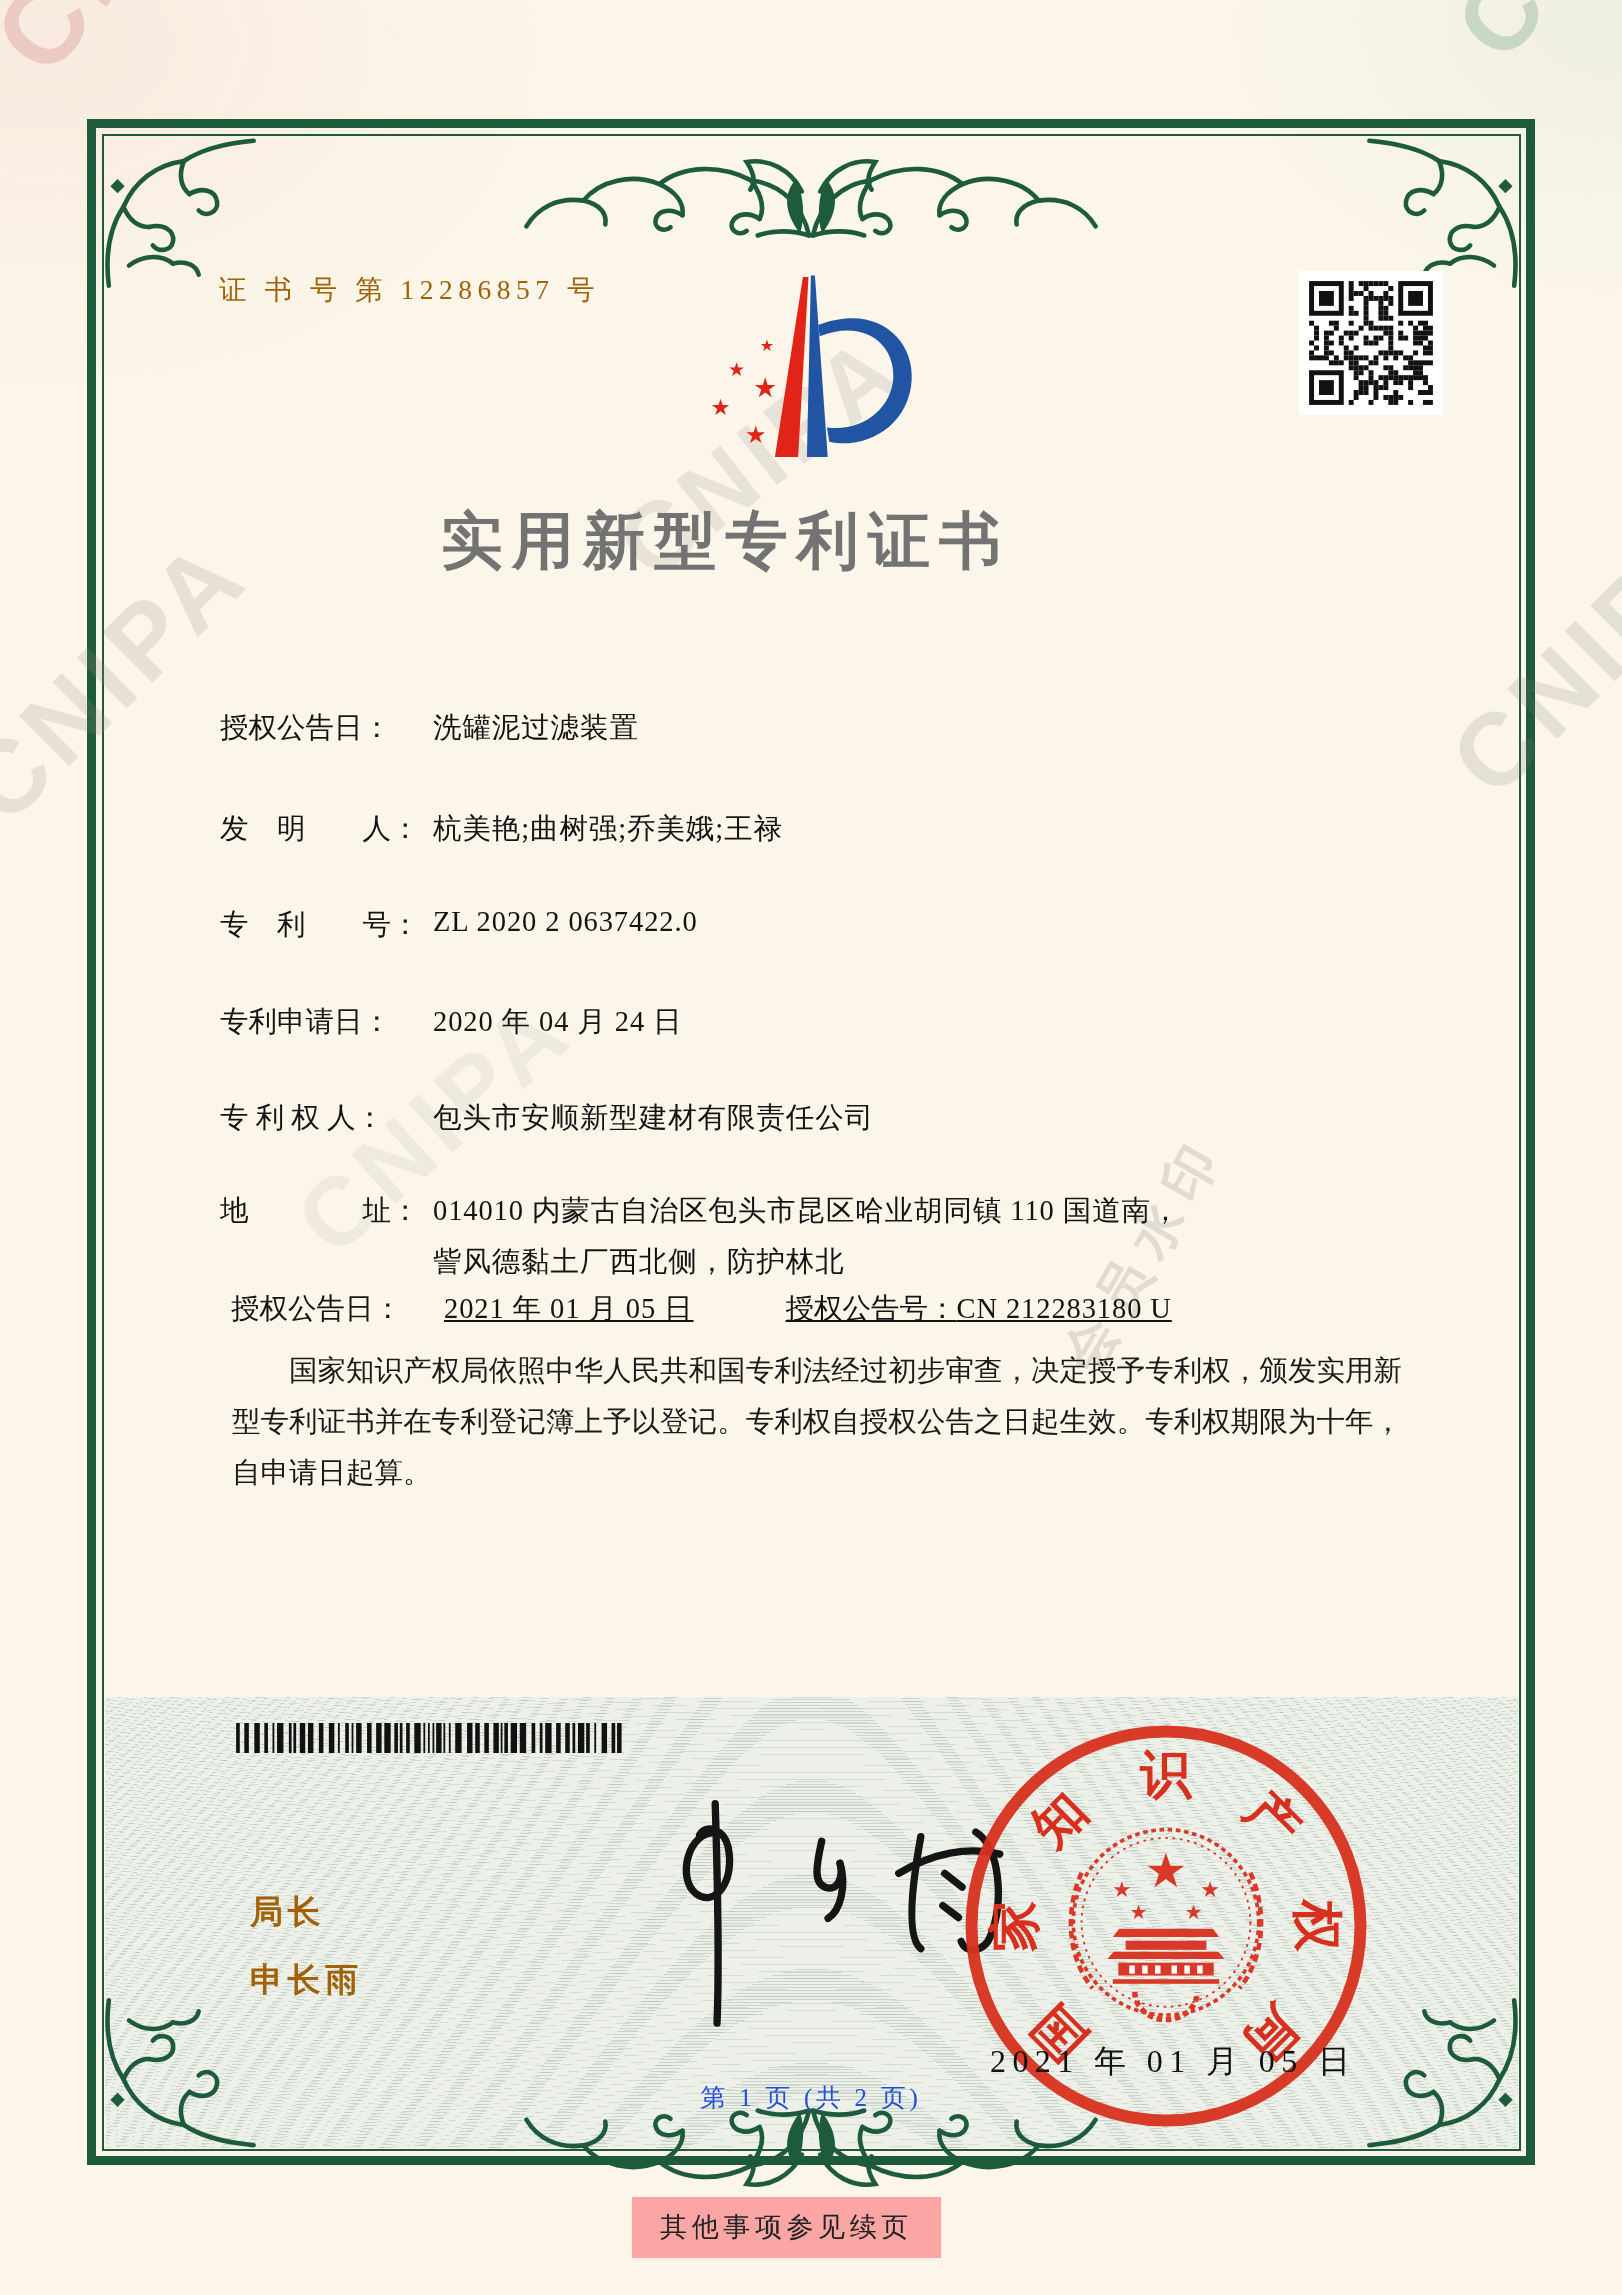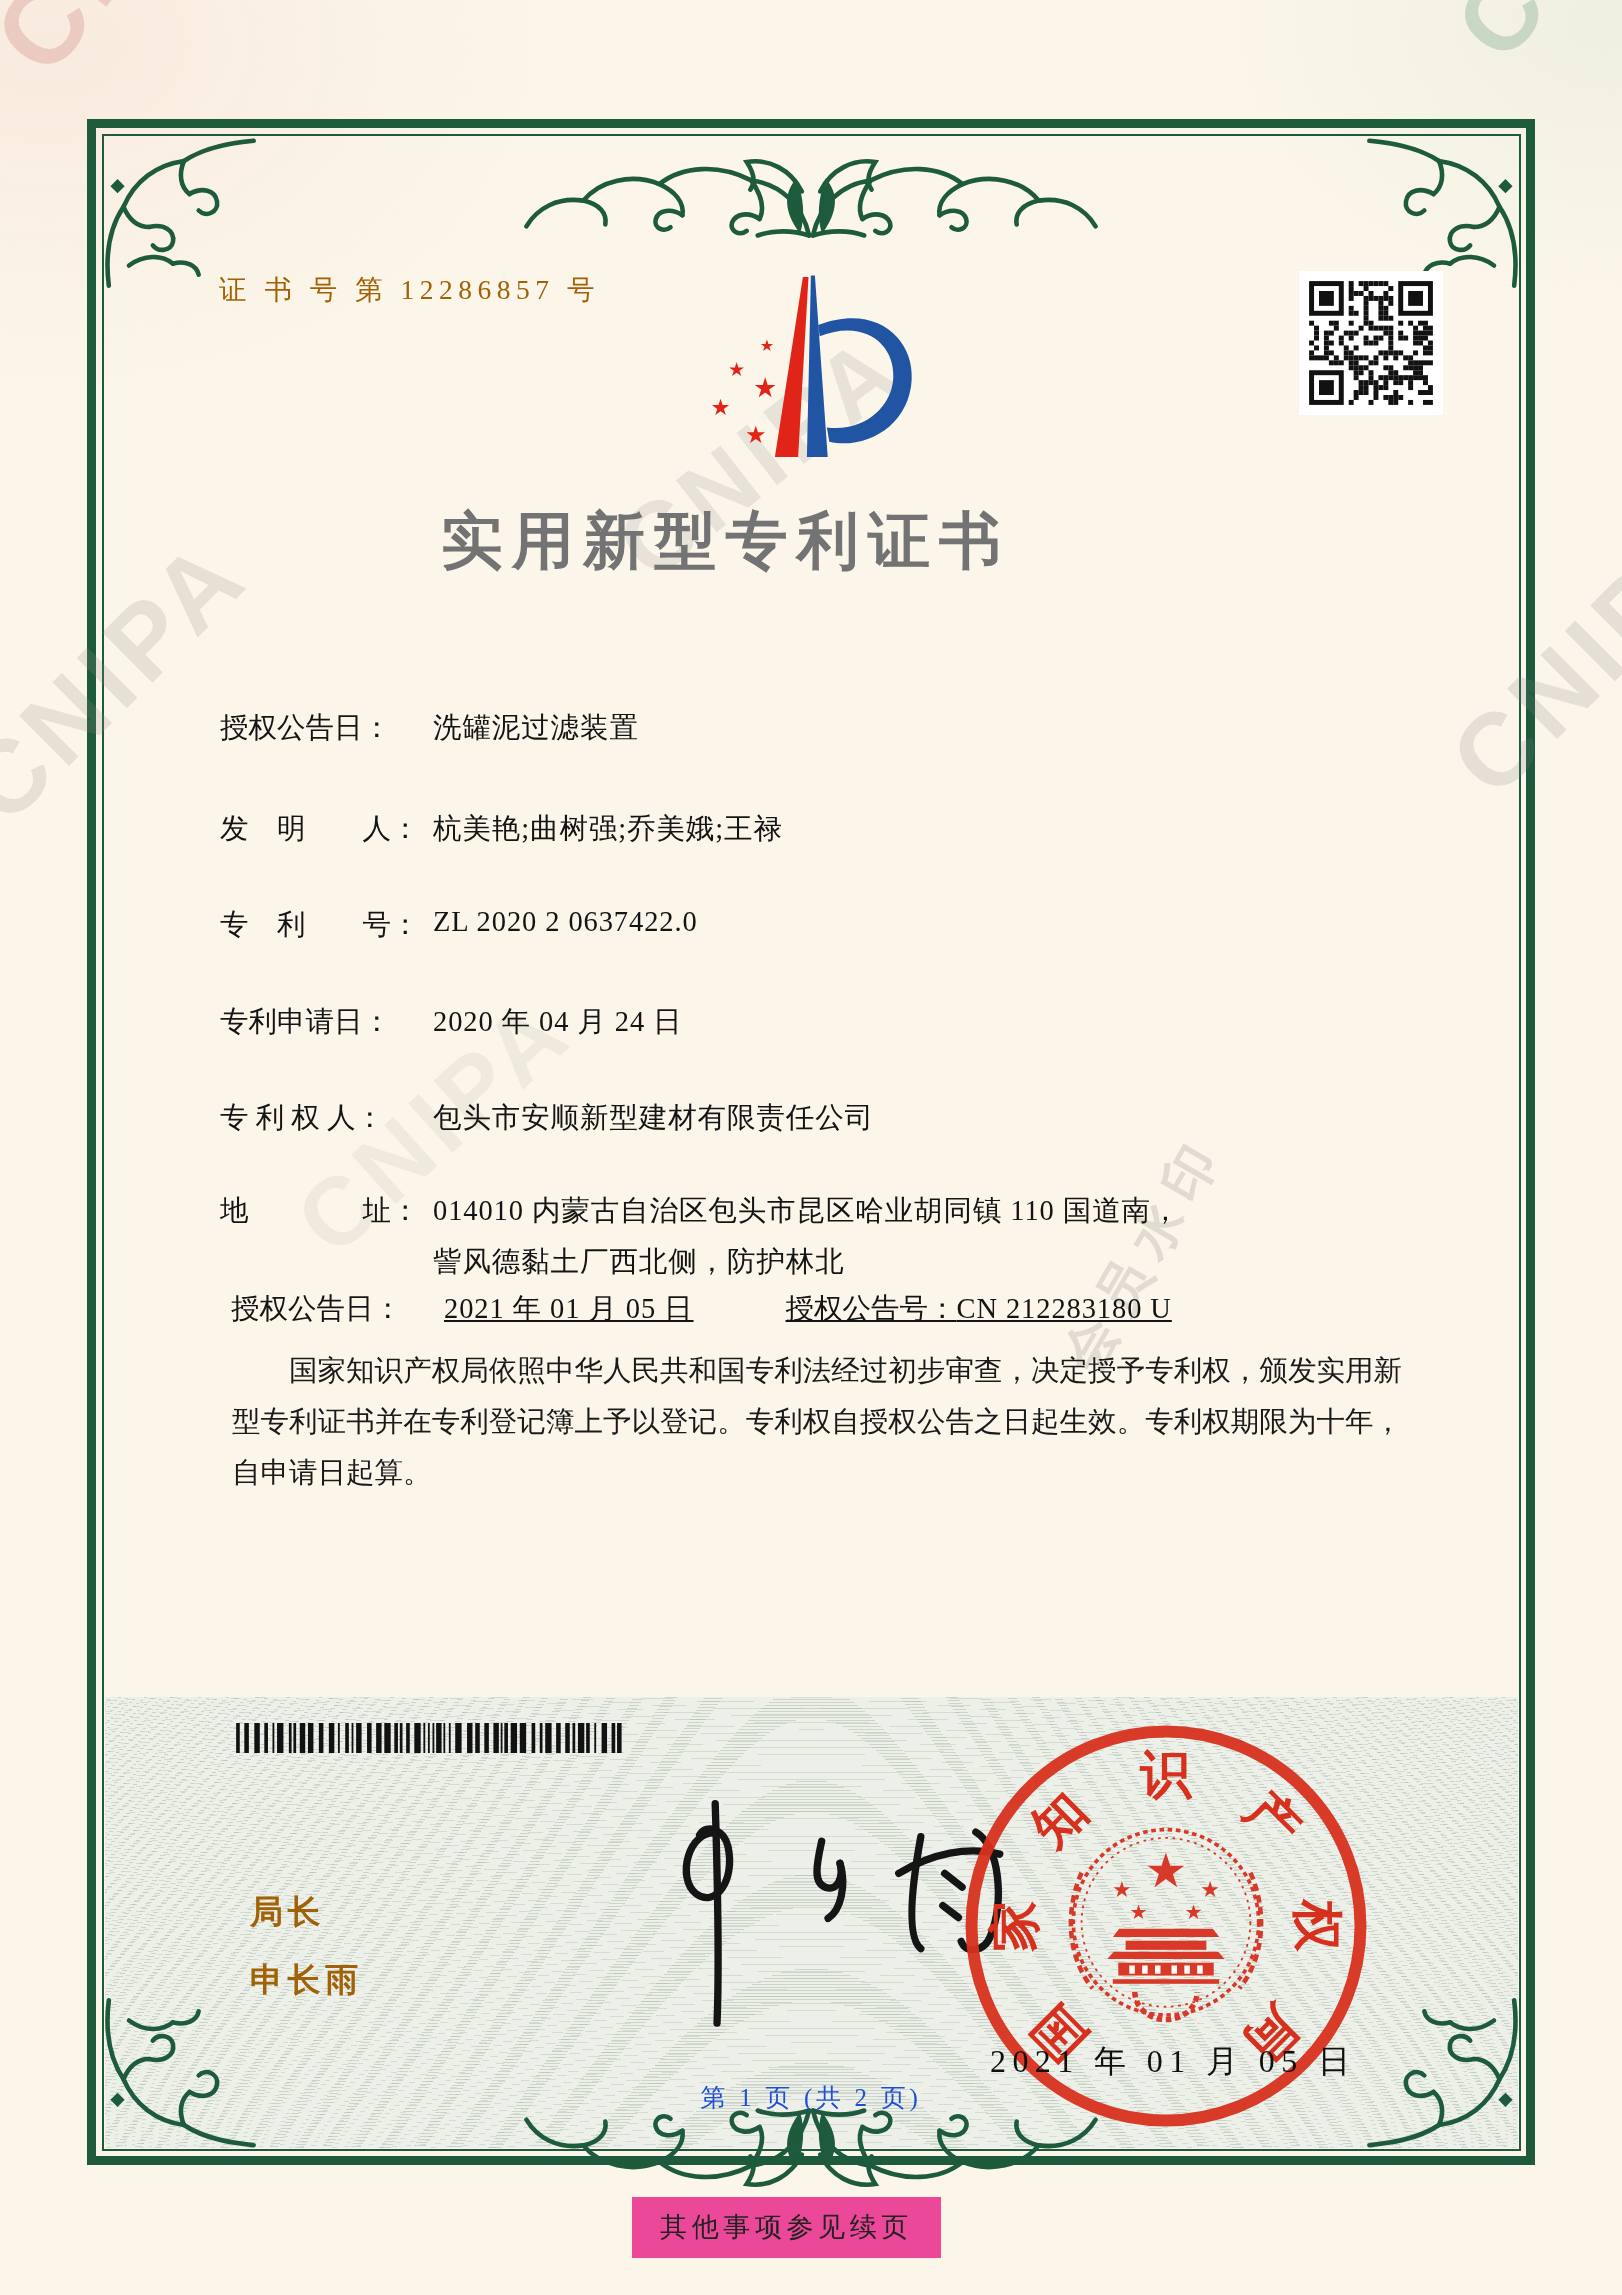--- a/index.html
+++ b/index.html
@@ -62,21 +62,21 @@
   .sig-box{position:absolute;left:579px;top:1789px;width:478px;height:257px;}
   .seal-box{position:absolute;left:955px;top:1715px;width:422px;height:422px;}
   .seal-date{
     position:absolute;left:990px;top:2040px;font-size:32px;letter-spacing:6.4px;color:#101010;z-index:5;
   }
   .page-num{
     position:absolute;left:87px;top:2081px;width:1448px;text-align:center;
     font-size:25px;letter-spacing:3.7px;color:#1d4ed8;z-index:5;
   }
   .footer-note{
-    position:absolute;left:632px;top:2197px;width:309px;height:61px;background:#ec4899;
+    position:absolute;left:632px;top:2197px;width:309px;height:61px;background:#fca5a5;
     text-align:center;line-height:61px;font-size:27px;letter-spacing:4.6px;color:#222;z-index:4;
     box-shadow:0 0 3.7px rgba(0,0,0,0.04);
   }
   .ornament{position:absolute;z-index:2;}
   svg{display:block;}
 </style>
 </head>
 <body>
 
 <div class="frame-outer">

